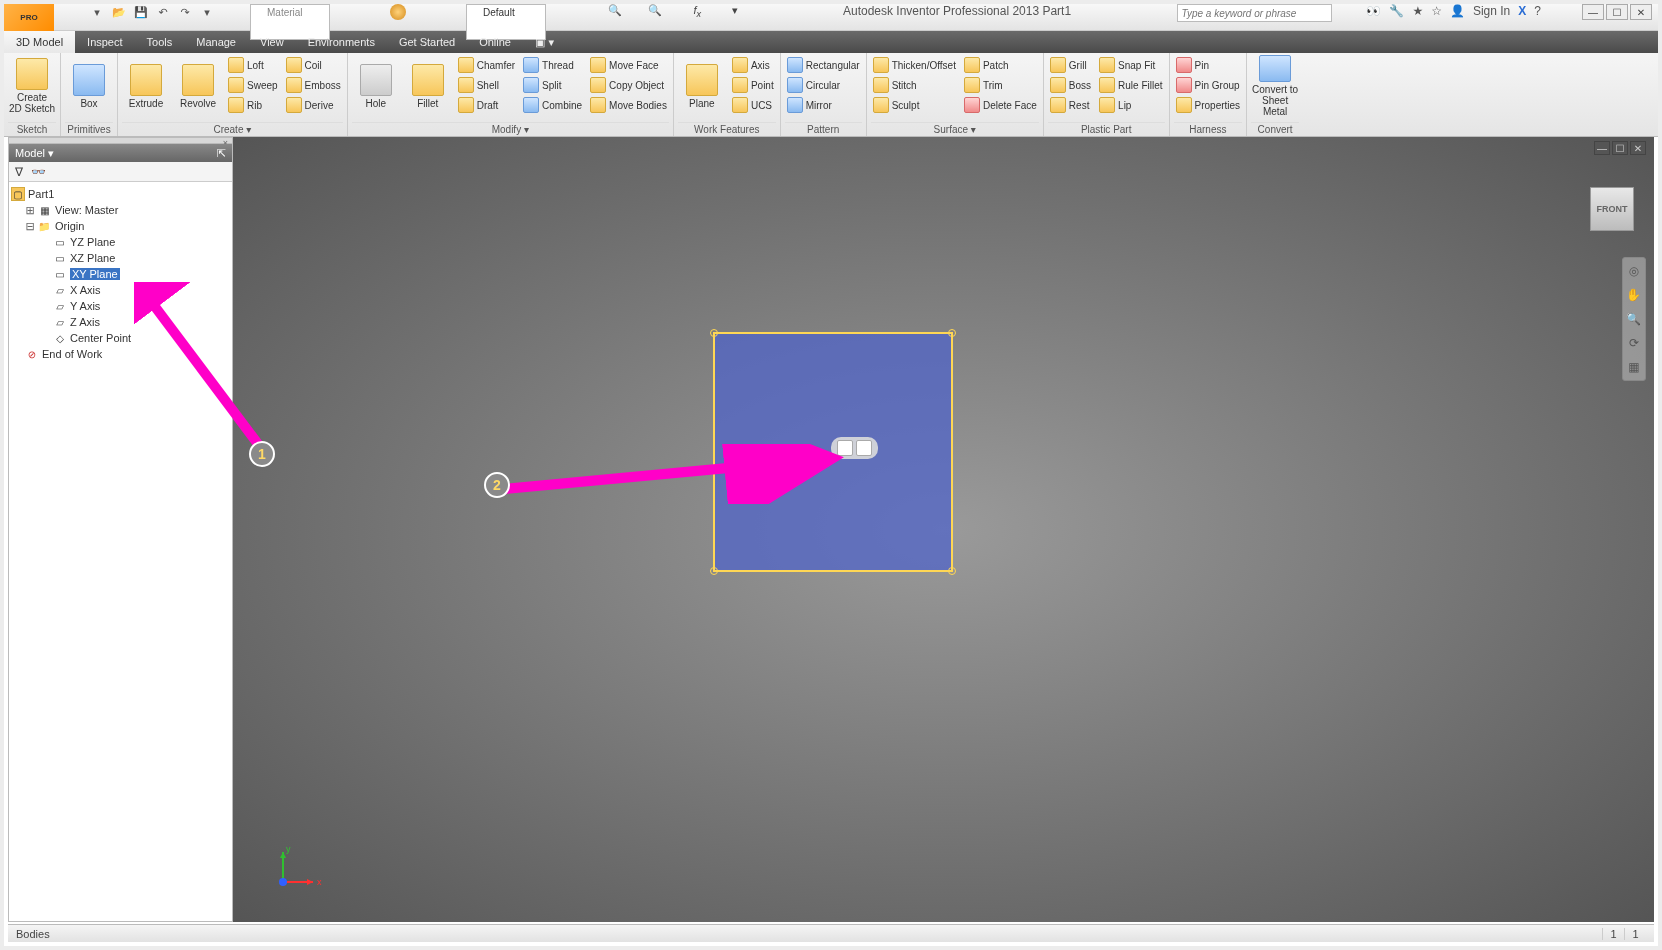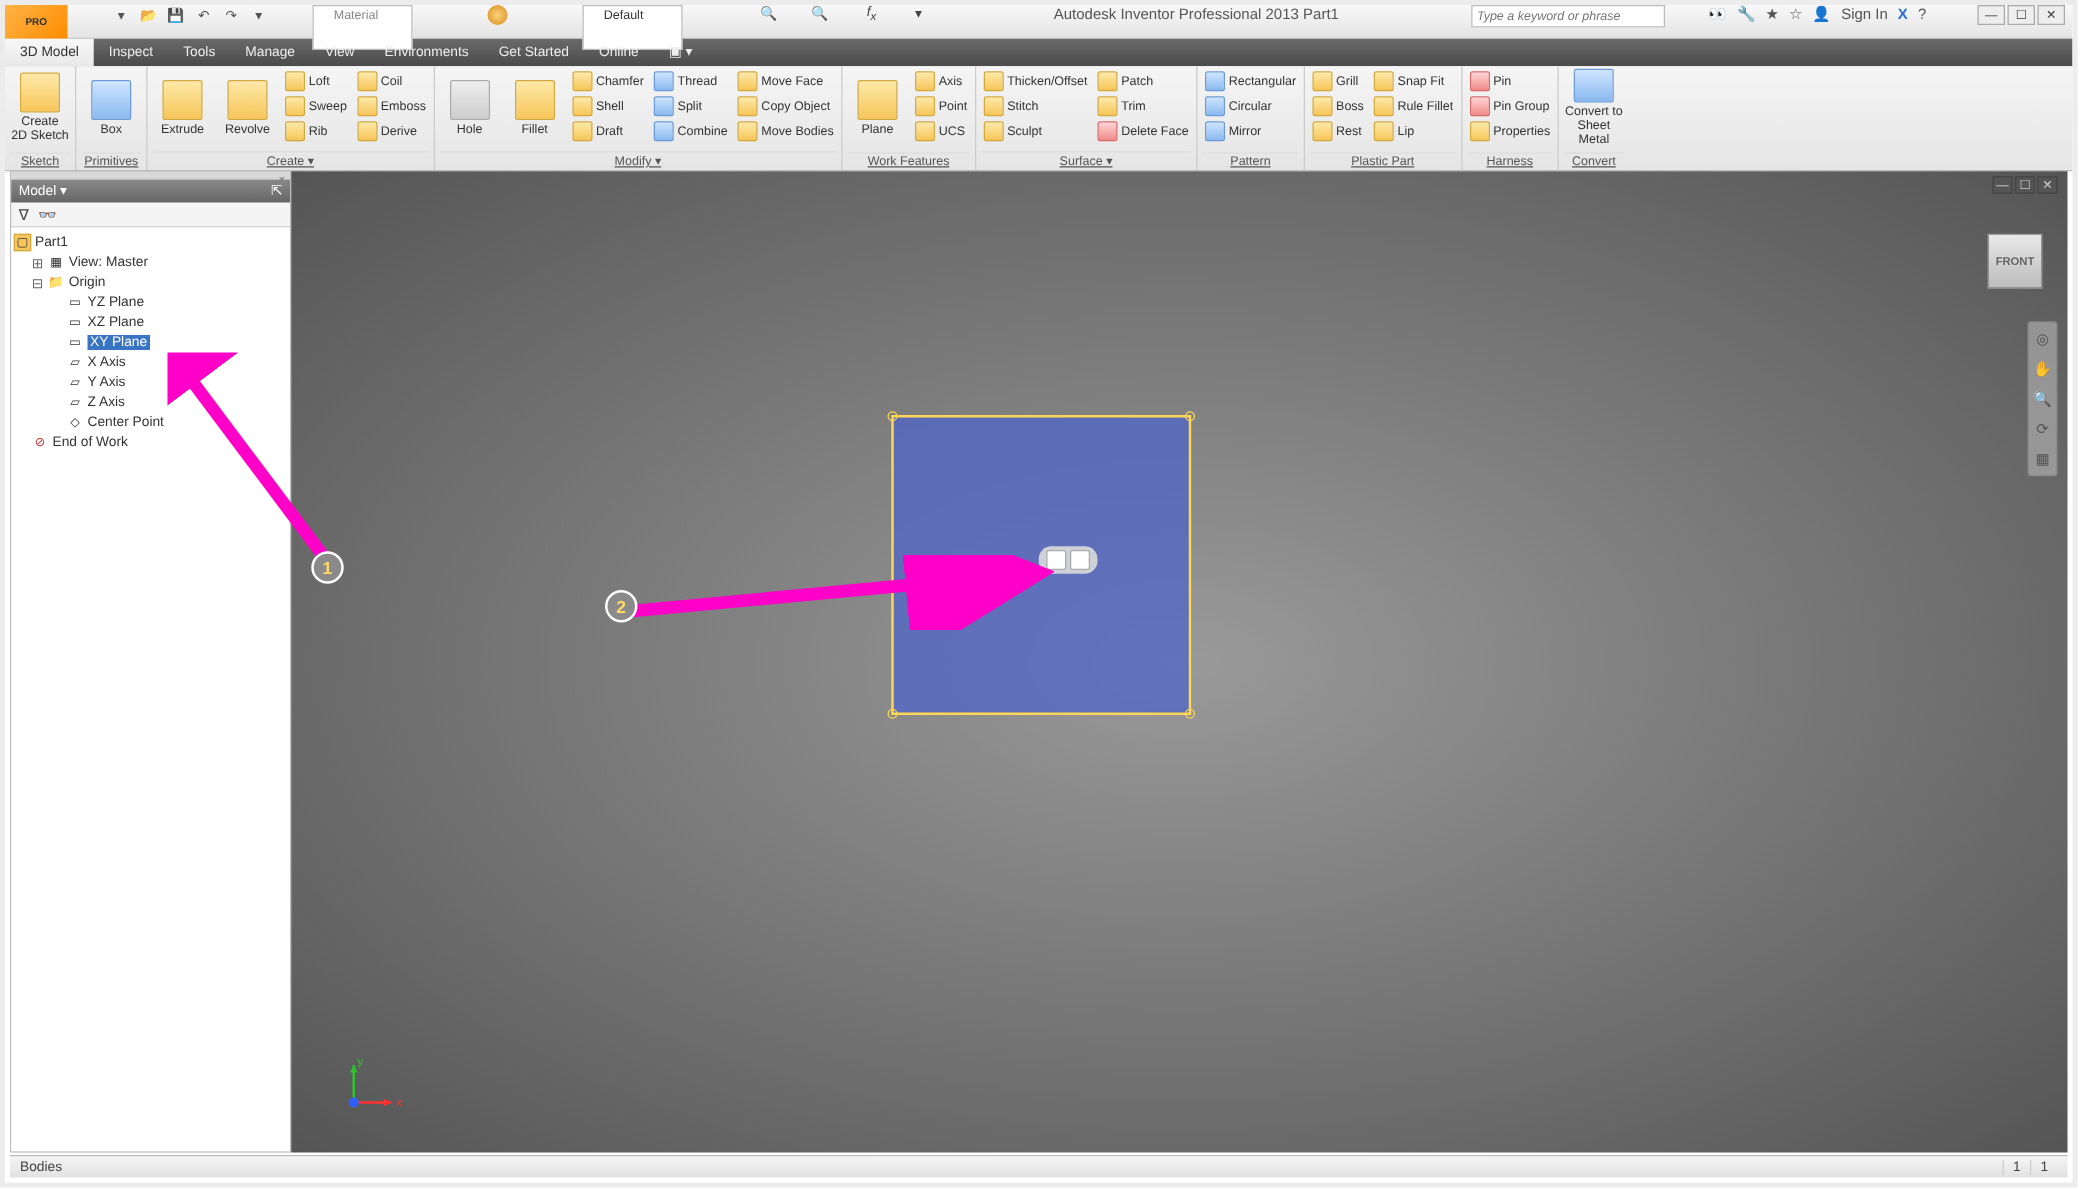--- a/index.html
+++ b/index.html
@@ -16,21 +16,21 @@
 .titlebar .winbtns { display: flex; gap: 2px; padding: 0 6px; }
 .titlebar .winbtns span { width: 22px; height: 16px; border: 1px solid #aaa; background: #eee; font-size: 10px; display: flex; align-items: center; justify-content: center; cursor: pointer; }
 
 .menubar { height: 22px; background: linear-gradient(#6a6a6a,#4a4a4a); display: flex; font-size: 11px; color: #eee; }
 .menubar .tab { padding: 0 12px; line-height: 22px; cursor: pointer; }
 .menubar .tab.active { background: linear-gradient(#f8f8f8,#e8e8e8); color: #333; }
 
 .ribbon { height: 84px; background: linear-gradient(#f5f5f5,#e5e5e5); border-bottom: 1px solid #bbb; display: flex; font-size: 10px; color: #333; }
 .panel { border-right: 1px solid #ccc; display: flex; flex-direction: column; padding: 2px 4px 0 4px; }
 .panel .body { flex: 1; display: flex; gap: 4px; align-items: flex-start; }
-.panel .plabel { text-align: center; font-size: 10px; color: #555; padding: 1px 0; border-top: 1px solid #ddd; text-decoration: underline; }
+.panel .plabel { text-align: center; font-size: 10px; color: #555; padding: 1px 0; border-top: 1px solid #ddd; }
 .bigbtn { display: flex; flex-direction: column; align-items: center; justify-content: center; width: 48px; height: 62px; cursor: pointer; text-align: center; line-height: 11px; }
 .bigbtn .ic { width: 32px; height: 32px; background: linear-gradient(#fde9a8,#f7c65a); border: 1px solid #d4a93c; border-radius: 2px; margin-bottom: 2px; }
 .bigbtn .ic.blue { background: linear-gradient(#cfe5ff,#8abaf0); border-color: #6a9bd8; }
 .bigbtn .ic.gray { background: linear-gradient(#eee,#ccc); border-color: #aaa; }
 .smallrow { display: flex; align-items: center; gap: 3px; height: 20px; cursor: pointer; white-space: nowrap; padding: 0 2px; }
 .smallrow .sic { width: 16px; height: 16px; background: linear-gradient(#fde9a8,#f7c65a); border: 1px solid #d4a93c; border-radius: 2px; }
 .smallrow .sic.blue { background: linear-gradient(#cfe5ff,#8abaf0); border-color: #6a9bd8; }
 .smallrow .sic.red { background: linear-gradient(#ffd4d4,#f08a8a); border-color: #d86a6a; }
 .col { display: flex; flex-direction: column; }
 
@@ -257,20 +257,39 @@
             <span>UCS</span>
           </div>
       </div>
     </div>
     <div class="plabel">Work Features</div>
   </div>
   <div class="panel">
     <div class="body">
       <div class="col">
         <div class="smallrow">
+            <span class="sic blue"></span>
+            <span>Rectangular</span>
+          </div>
+        <div class="smallrow">
+            <span class="sic blue"></span>
+            <span>Circular</span>
+          </div>
+        <div class="smallrow">
+            <span class="sic blue"></span>
+            <span>Mirror</span>
+          </div>
+      </div>
+    </div>
+    <div class="plabel">Pattern</div>
+  </div>
+  <div class="panel">
+    <div class="body">
+      <div class="col">
+        <div class="smallrow">
             <span class="sic"></span>
             <span>Thicken/Offset</span>
           </div>
         <div class="smallrow">
             <span class="sic"></span>
             <span>Stitch</span>
           </div>
         <div class="smallrow">
             <span class="sic"></span>
             <span>Sculpt</span>
@@ -285,39 +304,20 @@
             <span class="sic"></span>
             <span>Trim</span>
           </div>
         <div class="smallrow">
             <span class="sic red"></span>
             <span>Delete Face</span>
           </div>
       </div>
     </div>
     <div class="plabel">Surface ▾</div>
-  </div>
-  <div class="panel">
-    <div class="body">
-      <div class="col">
-        <div class="smallrow">
-            <span class="sic blue"></span>
-            <span>Rectangular</span>
-          </div>
-        <div class="smallrow">
-            <span class="sic blue"></span>
-            <span>Circular</span>
-          </div>
-        <div class="smallrow">
-            <span class="sic blue"></span>
-            <span>Mirror</span>
-          </div>
-      </div>
-    </div>
-    <div class="plabel">Pattern</div>
   </div>
   <div class="panel">
     <div class="body">
       <div class="col">
         <div class="smallrow">
             <span class="sic"></span>
             <span>Grill</span>
           </div>
         <div class="smallrow">
             <span class="sic"></span>

